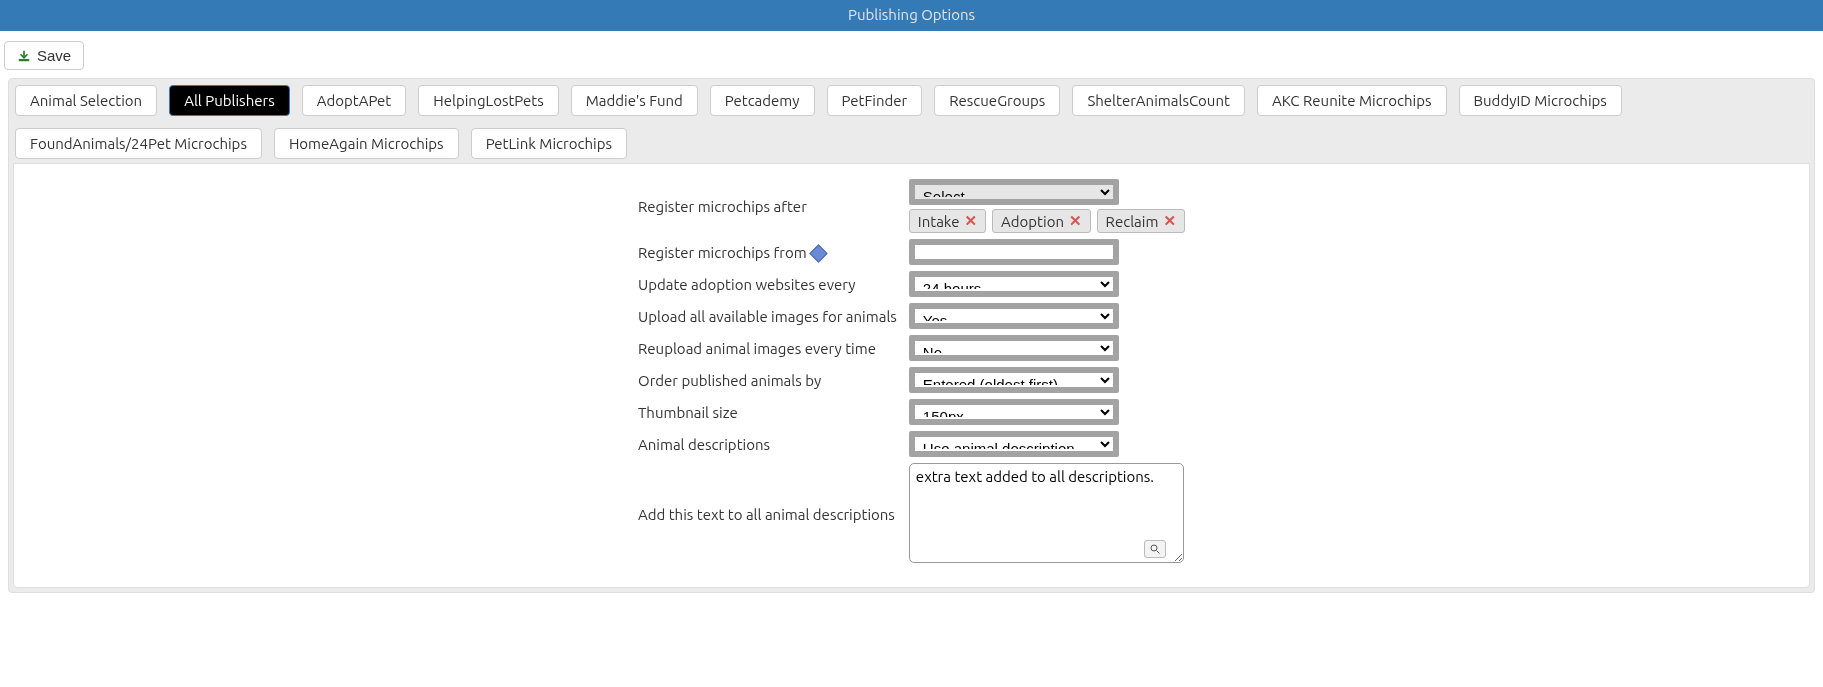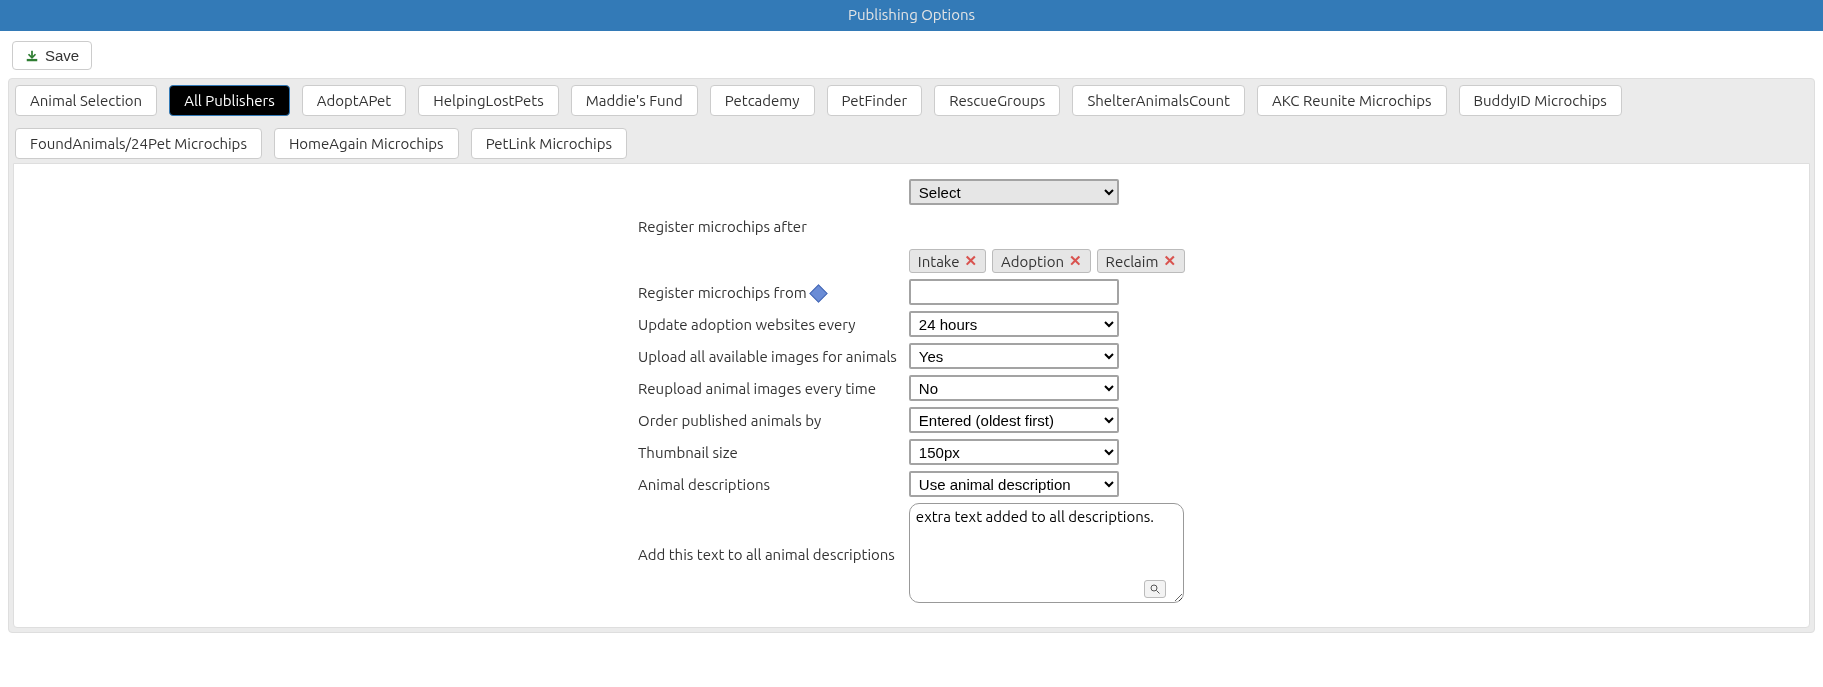--- a/index.html
+++ b/index.html
@@ -11,21 +11,21 @@
     background: #fff;
   }
   .titlebar {
     background: #337ab7;
     color: #e5e5e5;
     text-align: center;
     padding: 6px 0 8px 0;
     font-size: 15px;
   }
   .toolbar {
-    padding: 10px 12px 8px 12px;
+    padding: 10px 12px 8px 4px;
   }
   .btn {
     display: inline-flex;
     align-items: center;
     gap: 6px;
     background: #fff;
     border: 1px solid #ccc;
     border-radius: 4px;
     padding: 5px 12px;
     font-size: 15px;
@@ -80,21 +80,21 @@
   }
   table.form td.lbl {
     text-align: left;
     padding-right: 8px;
     white-space: nowrap;
     font-size: 15px;
   }
   select, input[type=text] {
     font-size: 15px;
     padding: 2px 4px;
-    border: 2px solid #a3a3a3;
+    border: 6px solid #a3a3a3;
     border-radius: 2px;
     background: #fff;
     height: 26px;
     width: 210px;
   }
   select.muted {
     background: #e6e6e6;
   }
   .tags {
     margin-top: 4px;
@@ -104,21 +104,20 @@
   .tag {
     display: inline-flex;
     align-items: center;
     gap: 5px;
     background: #e6e6e6;
     border: 1px solid #bbb;
     border-radius: 3px;
     padding: 2px 8px;
     font-size: 15px;
     cursor: default;
-    margin-top: 40px;
   }
   .tag .x {
     color: #d9534f;
     font-weight: bold;
     cursor: pointer;
   }
   .help-icon {
     display: inline-block;
     width: 13px; height: 13px;
     transform: rotate(45deg);
@@ -126,21 +125,21 @@
     border: 1px solid #4a6cb6;
     vertical-align: middle;
     margin-left: 2px;
   }
   textarea {
     width: 275px;
     height: 100px;
     font-size: 15px;
     padding: 4px 6px;
     border: 1px solid #999;
-    border-radius: 10px;
+    border-radius: 5px;
     resize: both;
     font-family: inherit;
   }
   .ta-wrap { position: relative; display: inline-block; }
   .ta-zoom {
     position: absolute;
     right: 18px;
     bottom: 8px;
     width: 22px; height: 18px;
     border: 1px solid #bbb;

